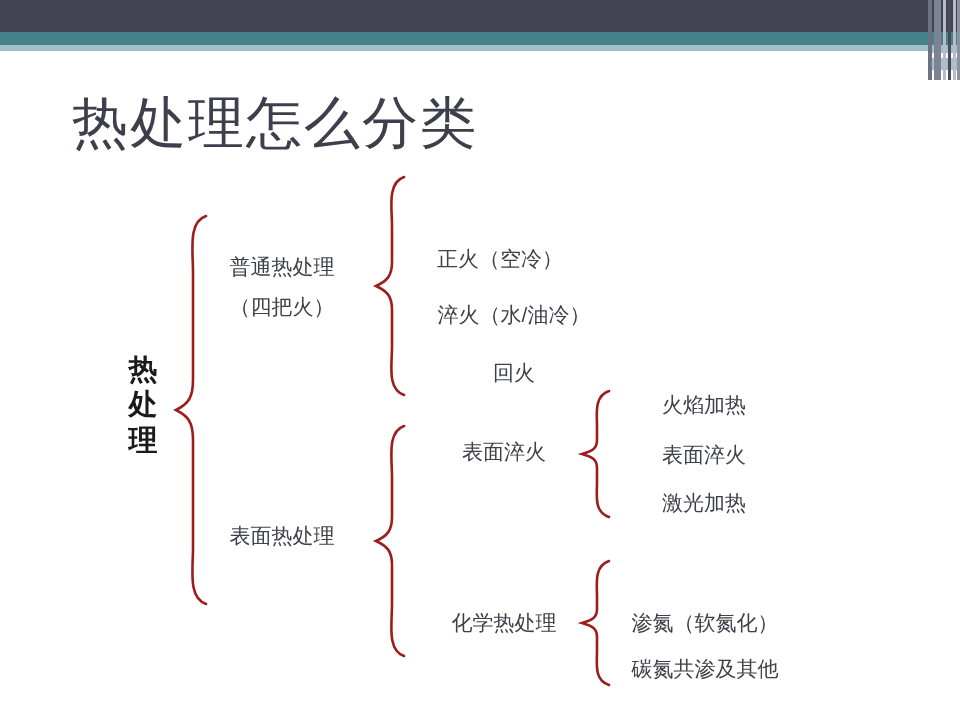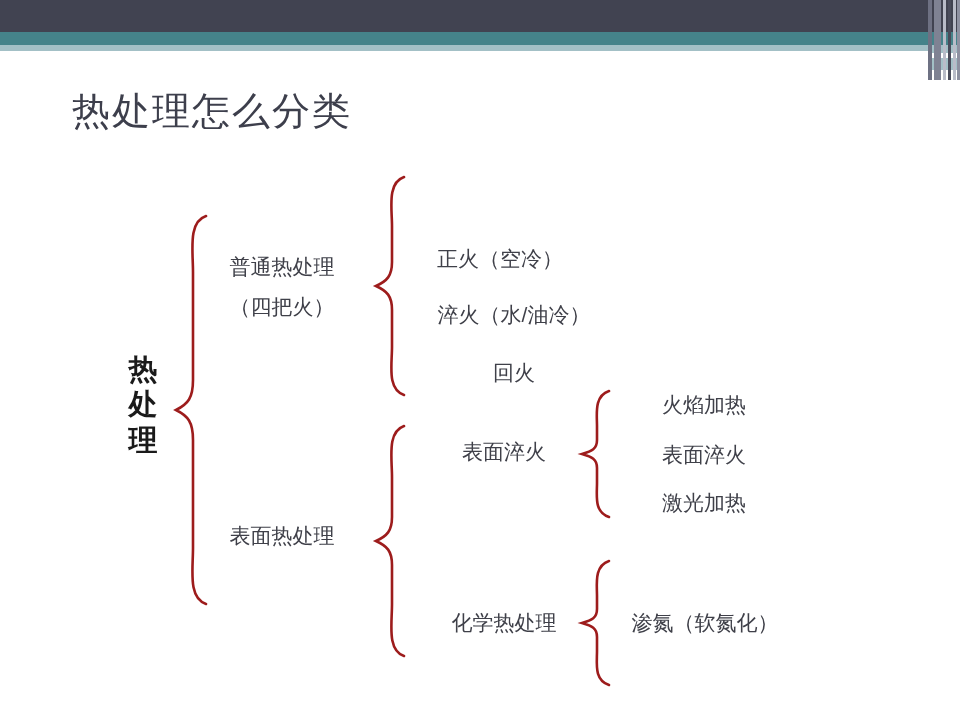--- a/index.html
+++ b/index.html
@@ -71,21 +71,21 @@
     position: absolute;
     top: 0;
     height: 80px;
   }
 
   
   #page-title {
     position: absolute;
     left: 72px;
     top: 86px;
-    font-size: 38px;
+    font-size: 56px;
     color: #3d3f4c;
     letter-spacing: 2px;
     font-weight: 400;
     white-space: nowrap;
   }
 
   
   #diagram {
     position: absolute;
     left: 0; top: 0;
@@ -201,14 +201,15 @@
 
   <div class="node" style="left:434px; top:437px; width:140px; text-align:center;">表面淬火</div>
 
   <div class="node" style="left:426px; top:608px; width:156px; text-align:center;">化学热处理</div>
 
   <div class="node" style="left:630px; top:390px; width:148px; text-align:center;">火焰加热</div>
   <div class="node" style="left:630px; top:440px; width:148px; text-align:center;">表面淬火</div>
   <div class="node" style="left:630px; top:488px; width:148px; text-align:center;">激光加热</div>
 
   <div class="node" style="left:608px; top:608px; width:194px; text-align:center;">渗氮（软氮化）</div>
+  <div class="node" style="left:602px; top:654px; width:206px; text-align:center;">碳氮共渗及其他</div>
 
 </div>
 
 </body></html>

